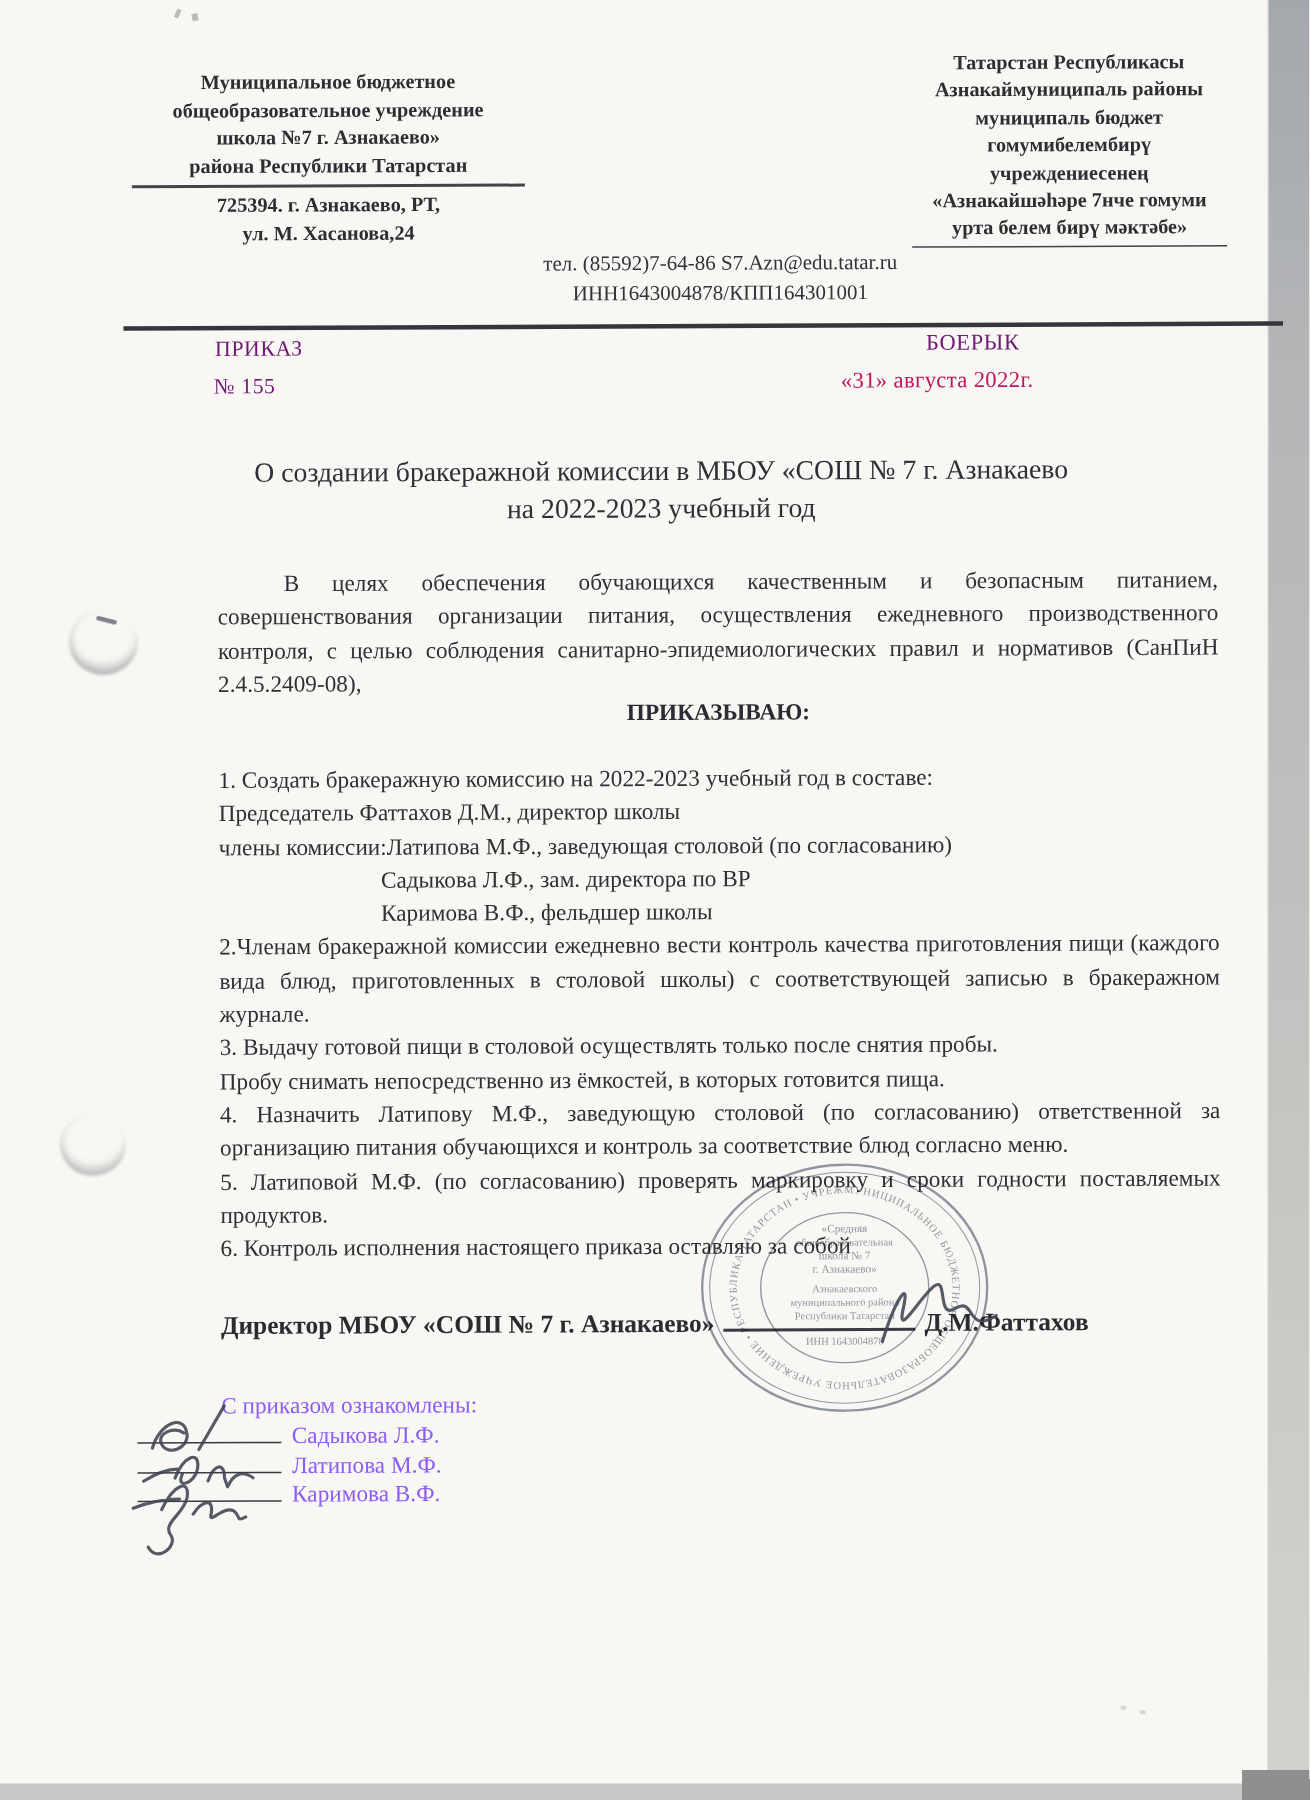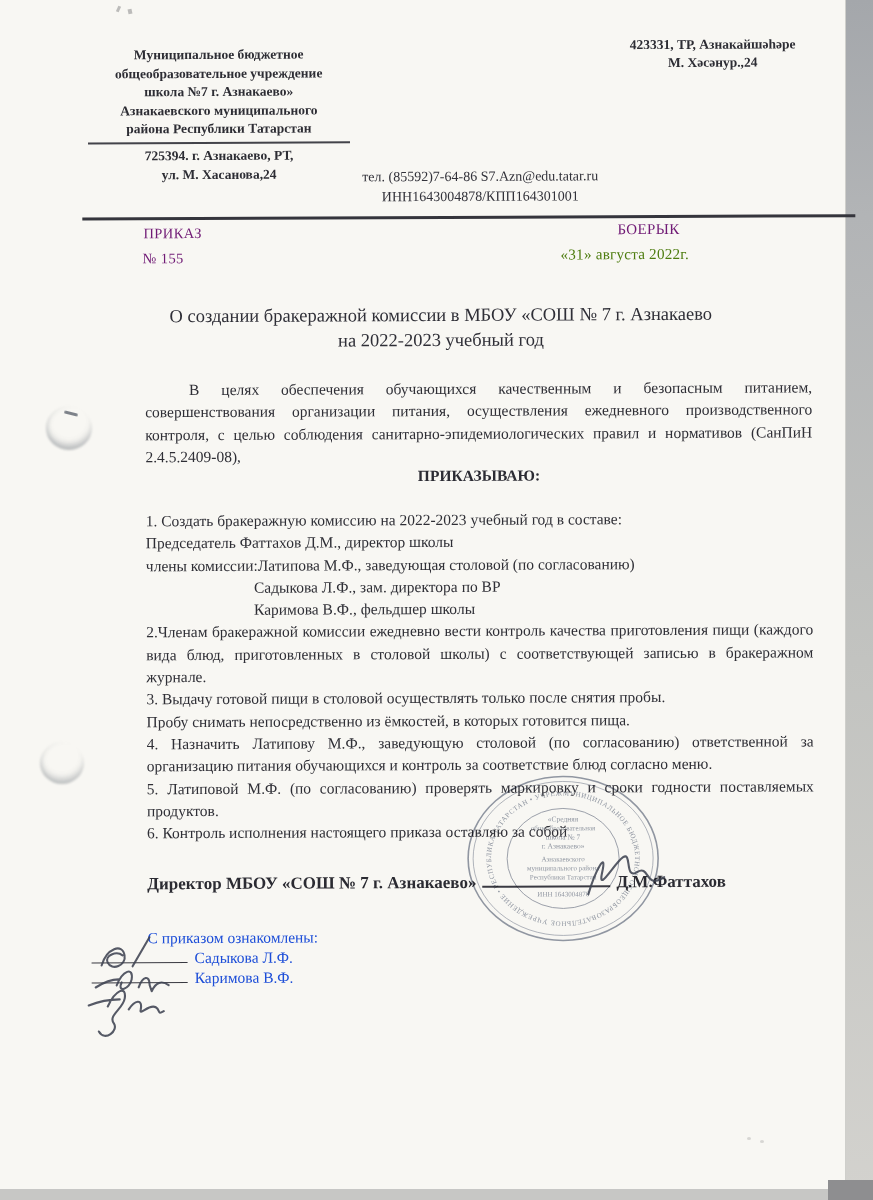--- a/index.html
+++ b/index.html
@@ -43,39 +43,39 @@
   .hdr-right .org{border-bottom:1.5px solid #43434a;padding-bottom:2px;}
   .hdr-right .addr{padding-top:3px;}
 
   .main-rule{position:absolute;left:84px;top:216px;width:773px;height:2.5px;background:#35353c;}
 
   
   .ord{position:absolute;font-size:14.5px;color:#701a75;letter-spacing:.4px;}
   .ord-label-left{left:145px;top:224px;}
   .ord-num{left:144px;top:249px;}
   .ord-label-right{left:619px;top:222px;font-size:15px;}
-  .ord-date{left:562px;top:246px;font-size:15.2px;color:#4d7c0f;letter-spacing:.2px;}
+  .ord-date{left:562px;top:246px;font-size:15.2px;color:#be185d;letter-spacing:.2px;}
 
   
   .title{position:absolute;left:110px;top:303px;width:664px;text-align:center;
     font-size:18.5px;line-height:24.5px;color:#2f2f37;}
   .preamble{position:absolute;left:146px;top:378px;width:667px;
     font-size:15.5px;line-height:22.3px;text-align:justify;text-indent:44px;color:#2f2f36;}
   .decree{position:absolute;left:146px;top:467px;width:667px;text-align:center;
     font-weight:bold;font-size:15.5px;color:#2b2b33;}
   .items{position:absolute;left:146px;top:509px;width:667px;
     font-size:15.5px;line-height:22.3px;color:#2f2f36;}
   .items .indent{padding-left:108px;}
   .items .just{text-align:justify;}
 
   
   .director-row{position:absolute;left:146px;top:872px;width:700px;
     font-size:17px;font-weight:bold;color:#2b2b32;}
   .dir-line{display:inline-block;width:128px;height:14px;border-bottom:2px solid #3a3a42;margin:0 6px;}
-  .ack{position:absolute;left:146px;top:927px;font-size:15.5px;color:#1d4ed8;}
+  .ack{position:absolute;left:146px;top:927px;font-size:15.5px;color:#8b5cf6;}
   .ack-heading{line-height:20px;}
   .ack-row{margin-left:-56px;height:19.6px;line-height:19.6px;}
   .sig-line{display:inline-block;width:96px;height:12px;border-bottom:1.5px solid #393941;}
   .ack-name{margin-left:7px;margin-top:20px;}
 
   
   .stamp-svg{position:absolute;left:462px;top:770px;mix-blend-mode:multiply;opacity:.82;}
   .stamp-svg text{font-family:"Liberation Serif","DejaVu Serif",serif;}
   .ink-svg{position:absolute;left:75px;top:835px;}
 </style>
@@ -95,41 +95,45 @@
   <div class="dot d1"></div>
   <div class="dot d2"></div>
 
   <div class="content">
 
     <div class="hdr hdr-left">
       <div class="org">
         <div>Муниципальное бюджетное</div>
         <div>общеобразовательное учреждение</div>
         <div>школа №7 г. Азнакаево»</div>
-        <div>Азнакаевского муниципального</div>
         <div>района Республики Татарстан</div>
       </div>
       <div class="addr">
         <div>725394. г. Азнакаево, РТ,</div>
         <div>ул. М. Хасанова,24</div>
       </div>
     </div>
 
     <div class="hdr-center">
       <div>
         <span>тел. (85592)7-64-86</span>
         <span class="email">S7.Azn@edu.tatar.ru</span>
       </div>
       <div>ИНН1643004878/КПП164301001</div>
     </div>
 
     <div class="hdr hdr-right">
-      <div class="addr">
-        <div>423331, ТР, Азнакайшәһәре</div>
-        <div>М. Хәсәнур.,24</div>
+      <div class="org">
+        <div>Татарстан Республикасы</div>
+        <div>Азнакаймуниципаль районы</div>
+        <div>муниципаль бюджет</div>
+        <div>гомумибелембирү</div>
+        <div>учреждениесенең</div>
+        <div>«Азнакайшәһәре 7нче гомуми</div>
+        <div>урта белем бирү мәктәбе»</div>
       </div>
     </div>
 
     <div class="main-rule"></div>
 
     <div class="ord ord-label-left">ПРИКАЗ</div>
     <div class="ord ord-num">№ 155</div>
     <div class="ord ord-label-right">БОЕРЫК</div>
     <div class="ord ord-date">«31» августа 2022г.</div>
 
@@ -156,20 +160,23 @@
     </div>
 
     <div class="director-row">
       <span>Директор МБОУ «СОШ № 7 г. Азнакаево»</span><span class="dir-line"></span><span>Д.М.Фаттахов</span>
     </div>
 
     <div class="ack">
       <div class="ack-heading">С приказом ознакомлены:</div>
       <div class="ack-row">
         <span class="sig-line"></span><span class="ack-name">Садыкова Л.Ф.</span>
+      </div>
+      <div class="ack-row">
+        <span class="sig-line"></span><span class="ack-name">Латипова М.Ф.</span>
       </div>
       <div class="ack-row">
         <span class="sig-line"></span><span class="ack-name">Каримова В.Ф.</span>
       </div>
     </div>
 
     <svg class="stamp-svg" width="200" height="180" viewBox="0 0 200 180" xmlns="http://www.w3.org/2000/svg" xmlns:xlink="http://www.w3.org/1999/xlink">
       <g stroke="#79808f" fill="none">
         <ellipse cx="100" cy="89" rx="95" ry="82" stroke-width="1.6"></ellipse>
         <ellipse cx="100" cy="89" rx="90" ry="77" stroke-width="0.7"></ellipse>

